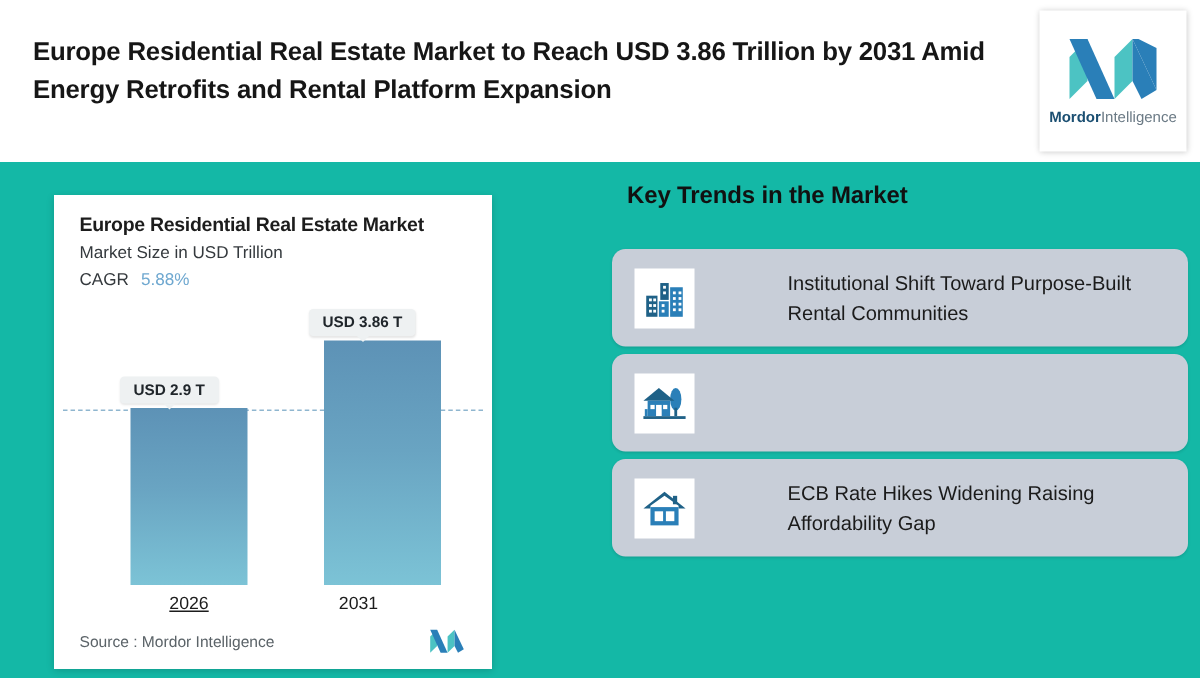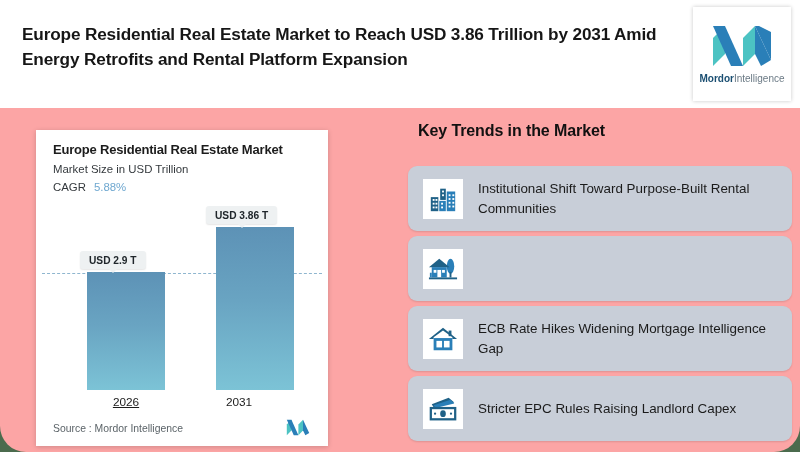--- a/index.html
+++ b/index.html
@@ -5,22 +5,21 @@
   * { box-sizing: border-box; margin: 0; padding: 0; }
   html, body {
     width: 800px; height: 452px;
     overflow: hidden;
     background: #4b6b4d;
     font-family: "Liberation Sans", sans-serif;
   }
   #page {
     position: relative;
     width: 800px; height: 452px;
-    background: #fca5a5;
-    border-radius: 26px;
+    background: #14b8a6;
   }
 
   
   .header {
     position: absolute;
     left: 0; top: 0;
     width: 800px; height: 108px;
     background: #ffffff;
   }
   .header-title {
@@ -161,20 +160,21 @@
   .card {
     position: relative;
     width: 384px;
     height: 65px;
     background: #c8ced8;
     border-radius: 9px;
     margin-bottom: 5px;
     display: flex;
     align-items: center;
     box-shadow: 0 1px 2px rgba(0,0,0,0.12);
+    gap: 47px;
   }
   .card-icon {
     flex: 0 0 auto;
     width: 40px; height: 40px;
     margin-left: 15px;
     background: #ffffff;
     display: flex; align-items: center; justify-content: center;
   }
   .card-icon svg { width: 30px; height: 30px; display: block; }
   .card-text {
@@ -291,31 +291,18 @@
     <div class="card">
       <div class="card-icon">
         <svg viewBox="0 0 32 32">
           <polygon points="16,4 31,16 26,16 26,14 16,7 6,14 6,16 1,16" fill="#1f6187"></polygon>
           <rect x="22" y="7" width="3" height="6" fill="#1f6187"></rect>
           <rect x="6" y="15" width="20" height="13" fill="#2a7fb8"></rect>
           <rect x="9" y="18" width="6" height="7" fill="#ffffff"></rect>
           <rect x="17" y="18" width="6" height="7" fill="#ffffff"></rect>
         </svg>
       </div>
-      <div class="card-text">ECB Rate Hikes Widening Mortgage Intelligence Gap</div>
-    </div>
-
-    <div class="card">
-      <div class="card-icon">
-        <svg viewBox="0 0 32 32">
-          <polygon points="4,11 22,4 28,9 6,14" fill="#1f6187"></polygon>
-          <polygon points="6,12 24,6 28,10 8,15" fill="#2a7fb8"></polygon>
-          <rect x="3" y="15" width="26" height="12" fill="#ffffff" stroke="#1f6187" stroke-width="2.4"></rect>
-          <ellipse cx="16" cy="21" rx="3" ry="3.6" fill="#1f6187"></ellipse>
-          <circle cx="7.5" cy="21" r="1.2" fill="#1f6187"></circle>
-          <circle cx="24.5" cy="21" r="1.2" fill="#1f6187"></circle>
-        </svg>
-      </div>
-      <div class="card-text">Stricter EPC Rules Raising Landlord Capex</div>
-    </div>
+      <div class="card-text">ECB Rate Hikes Widening Raising Affordability Gap</div>
+    </div>
+
 
   </div>
 </div>
 
 </body></html>

